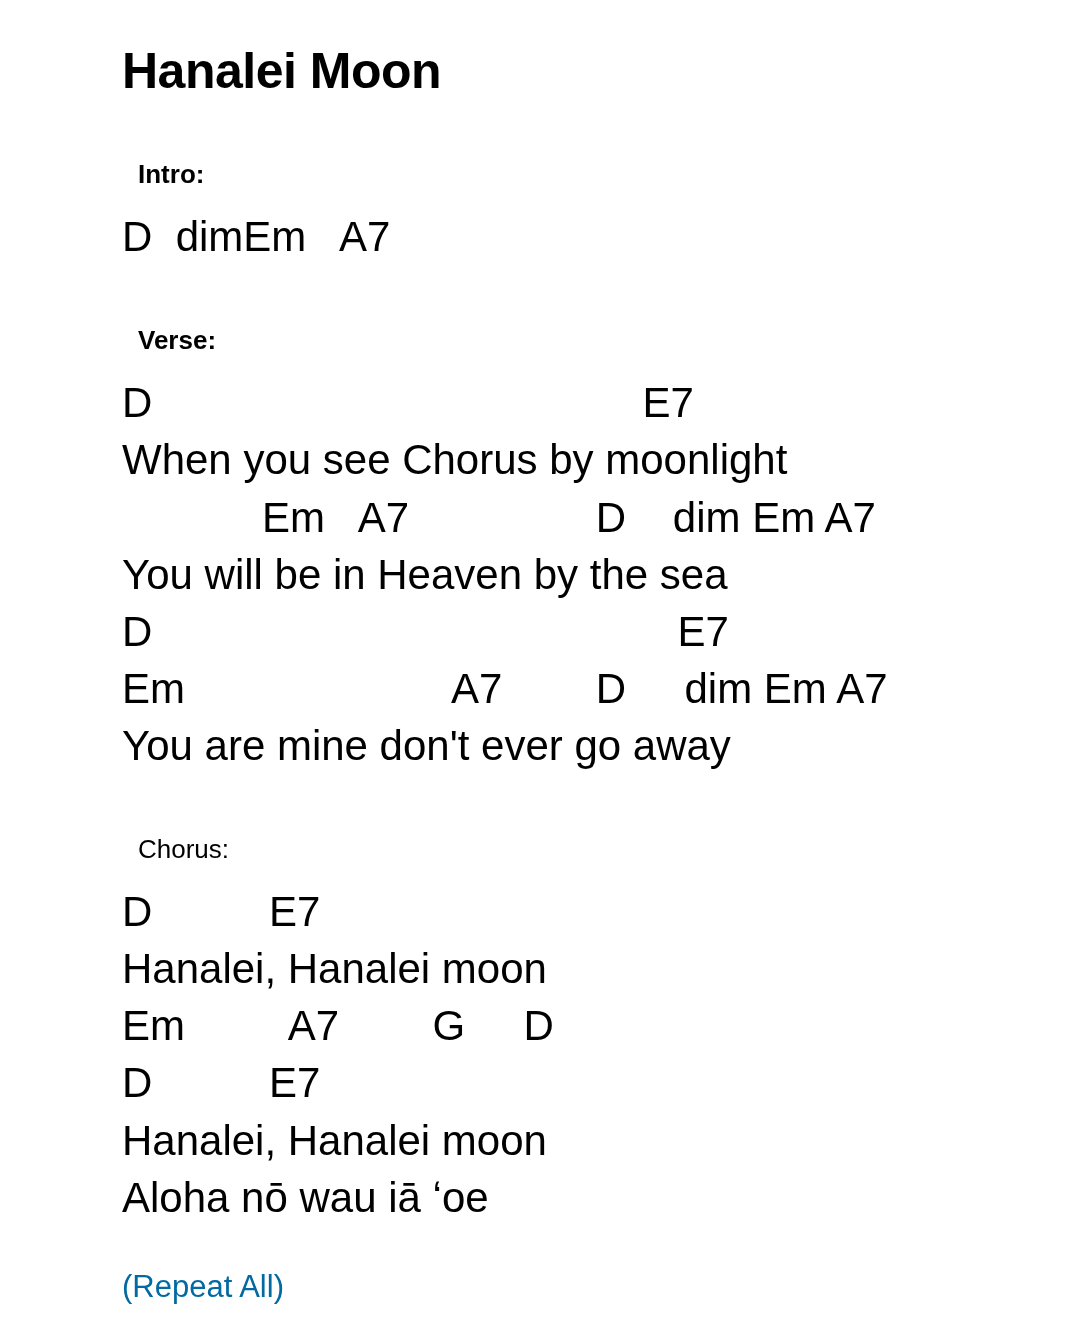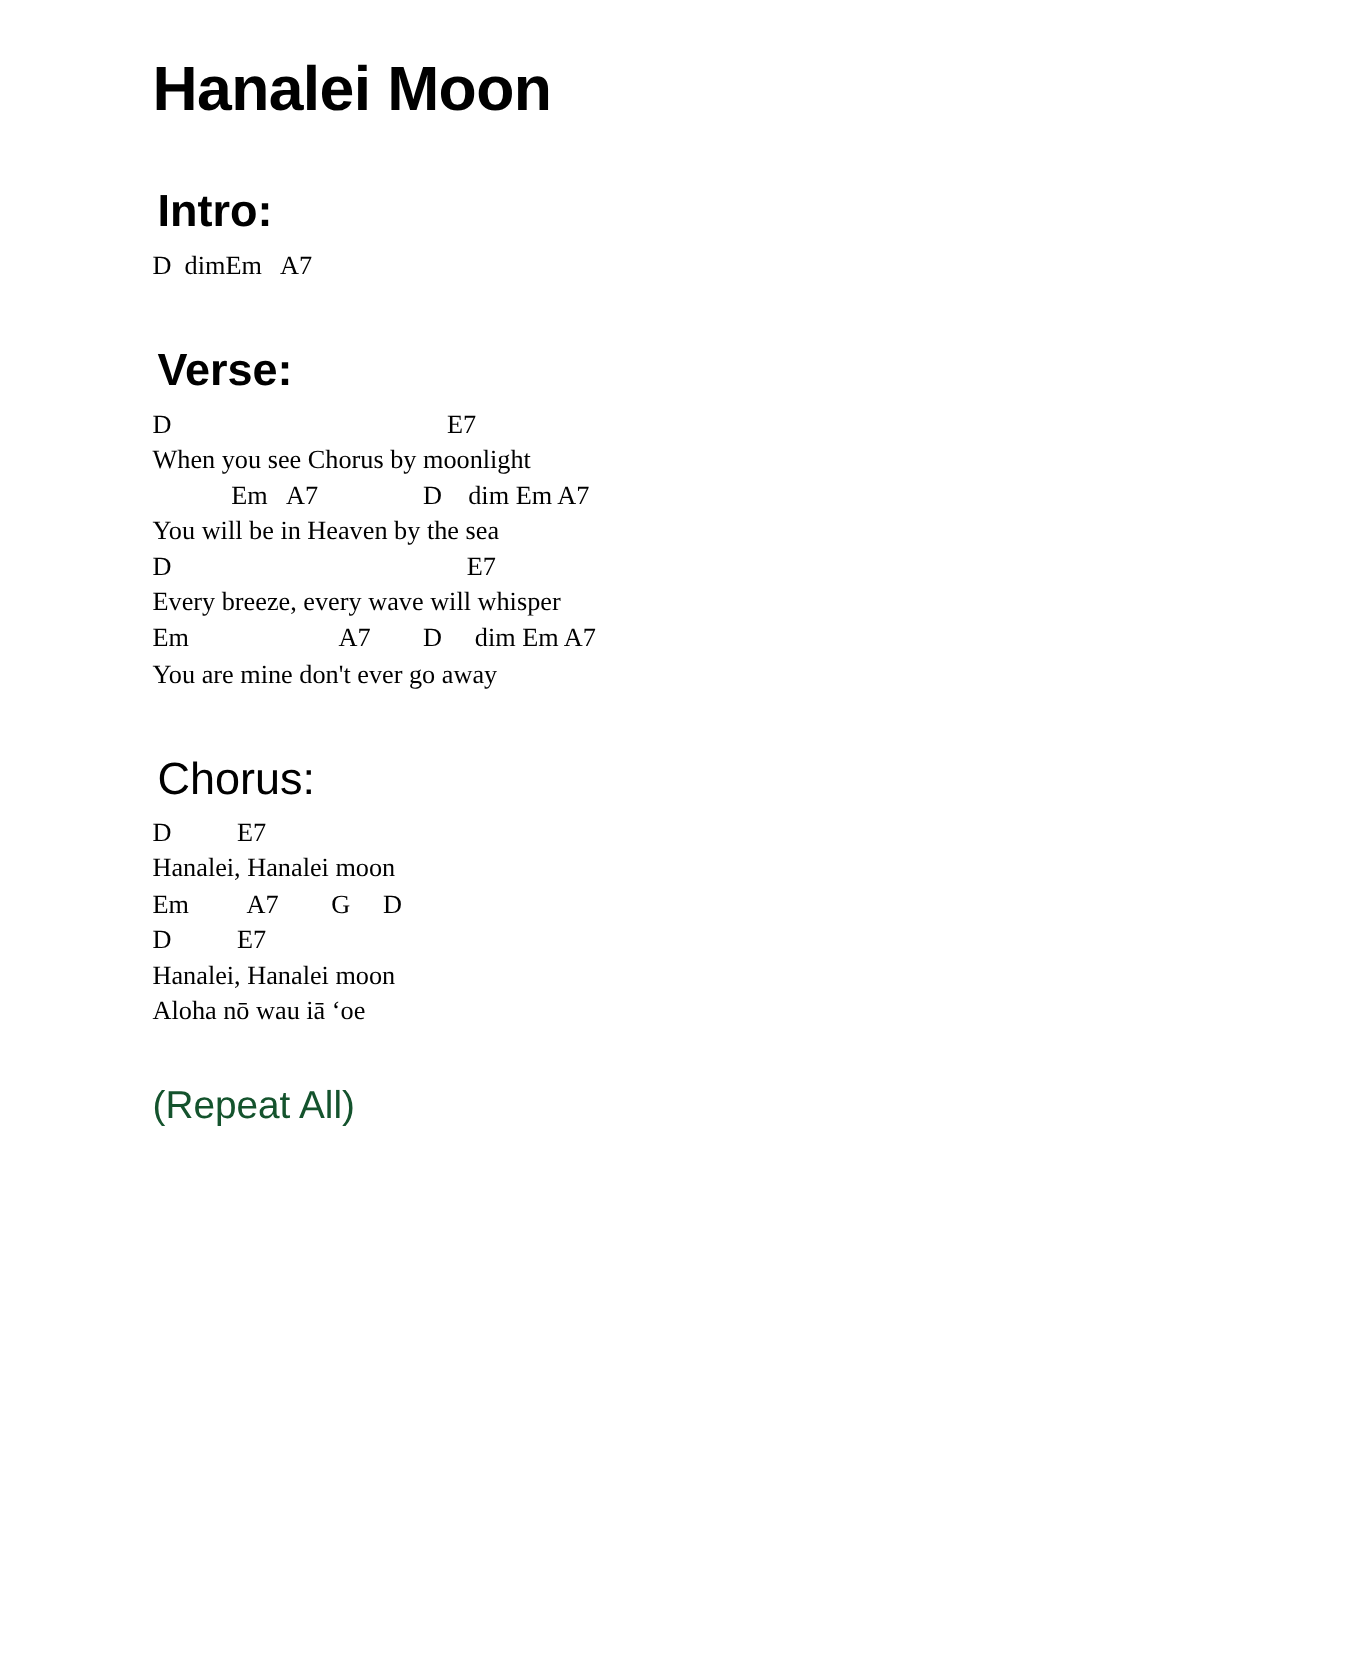--- a/index.html
+++ b/index.html
@@ -26,48 +26,48 @@
     font-weight: bold;
     letter-spacing: -0.5px;
     line-height: 1.1;
     margin: 0 0 0 0;
     padding-top: 10px;
   }
   .section {
     margin-top: 0;
   }
   .section-heading {
-    font-size: 36px;
+    font-size: 26px;
     font-weight: bold;
     line-height: 1.35;
-    margin: 4px;
+    margin: 16px;
   }
   .section-heading.plain {
     font-weight: normal;
   }
   .line {
-    font-size: 21px;
+    font-size: 42px;
     line-height: 1.36;
     white-space: pre;
     margin: 0;
-    font-family: Liberation Serif, serif;
+    font-family: Liberation Sans, sans-serif;
   }
   .chord-line {
     white-space: pre;
   }
   .spacer {
     height: 42px;
   }
   .spacer-sm {
     height: 40px;
   }
   .note {
     font-size: 31px;
     line-height: 1.36;
-    color: #14532d;
+    color: #0369a1;
     margin: 0;
     white-space: pre;
   }
 </style>
 </head>
 <body>
 
 <div class="page">
 
   <h1 class="song-title">Hanalei Moon</h1>
@@ -81,21 +81,20 @@
 
   <div class="spacer"></div>
 
   <div class="section">
     <p class="section-heading">Verse:</p>
     <p class="line chord-line">D                                          E7</p>
     <p class="line">When you see Chorus by moonlight</p>
     <p class="line chord-line">            Em   A7                D    dim Em A7</p>
     <p class="line">You will be in Heaven by the sea</p>
     <p class="line chord-line">D                                             E7</p>
-    <p class="line">Every breeze, every wave will whisper</p>
     <p class="line chord-line">Em                       A7        D     dim Em A7</p>
     <p class="line">You are mine don't ever go away</p>
   </div>
 
   <div class="spacer"></div>
 
   <div class="section">
     <p class="section-heading plain">Chorus:</p>
     <p class="line chord-line">D          E7</p>
     <p class="line">Hanalei, Hanalei moon</p>

